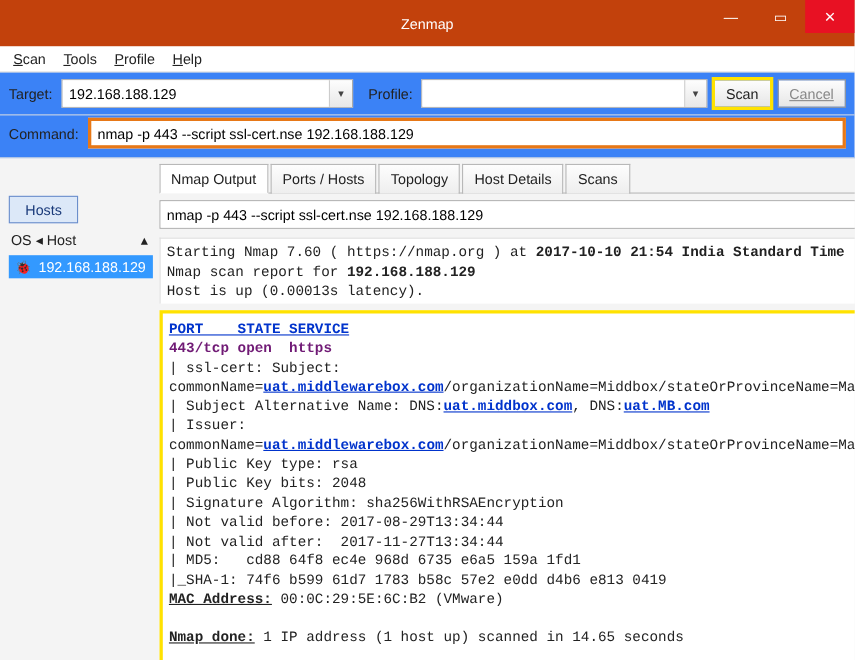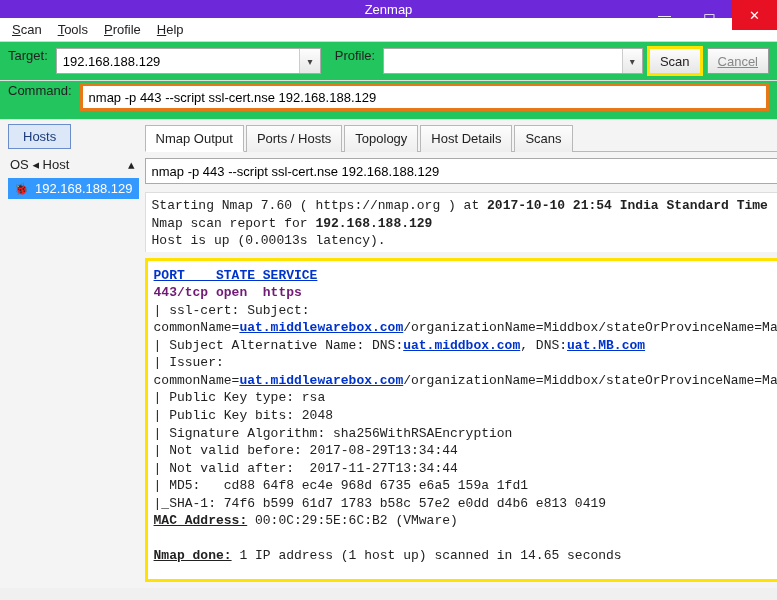--- a/index.html
+++ b/index.html
@@ -7,23 +7,23 @@
     margin: 0;
     font-family: "Segoe UI", Tahoma, sans-serif;
     font-size: 13px;
     color: #222;
     background: #f0f0f0;
     width: 777px;
     height: 600px;
     overflow: hidden;
   }
   .titlebar {
-    background: #6d28d9;
+    background: #c2410c;
     color: #fff;
-    height: 18px;
+    height: 42px;
     display: flex;
     align-items: center;
     position: relative;
   }
   .titlebar .title {
     position: absolute;
     left: 50%;
     transform: translateX(-50%);
     font-size: 13px;
   }
@@ -50,23 +50,24 @@
     height: 24px;
     display: flex;
     align-items: center;
     padding: 0 6px;
     gap: 4px;
     border-bottom: 1px solid #d6d6d6;
   }
   .menubar span { padding: 2px 6px; }
   .menubar u { text-decoration: underline; }
   .toolbar-row {
-    background: #22c55e;
+    background: #3b82f6;
     padding: 6px 8px;
     display: flex;
+    align-items: center;
     gap: 6px;
     border-bottom: 1px solid #e0e0e0;
   }
   .combo {
     display: flex;
     border: 1px solid #aaa;
     background: #fff;
     height: 26px;
   }
   .combo input {
@@ -103,21 +104,21 @@
     font-size: 13px;
   }
   .body-row { display: flex; height: calc(600px - 30px - 24px - 38px - 40px); background:#f4f4f4;}
   .side {
     width: 185px;
     display: flex;
     flex-direction: column;
     padding: 4px 6px 0 8px;
     gap: 4px;
   }
-  .side-tabs { display: flex; gap: 4px; }
+  .side-tabs { display: flex; gap: 4px; margin-top: 30px; }
   .side-tab {
     border: 1px solid #9aa7c7;
     padding: 4px 14px;
     font-size: 13px;
     background: linear-gradient(#fff,#eef3fb);
   }
   .side-tab.active {
     background: #dce8f8;
     border-color: #6b8ecb;
     color: #1a3a7a;

